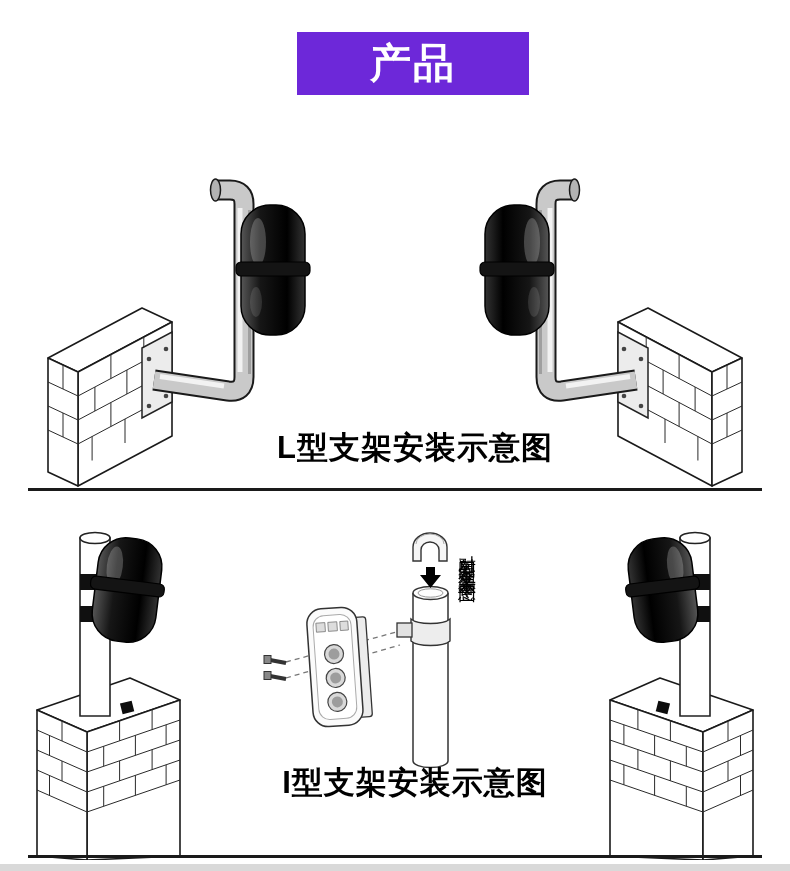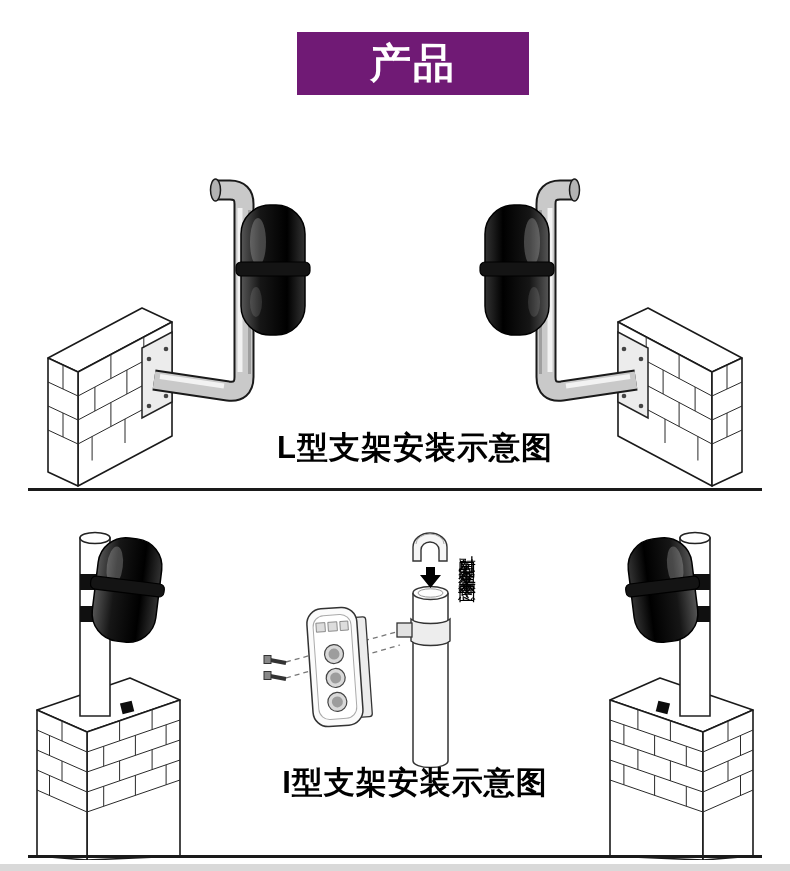--- a/index.html
+++ b/index.html
@@ -1,18 +1,18 @@
 <!DOCTYPE html>
 <html><head>
 <meta charset="utf-8">
 <style>
   html,body{margin:0;padding:0;background:#ffffff;}
   .page{position:relative;width:790px;height:871px;background:#fff;overflow:hidden;
         font-family:"Liberation Sans","DejaVu Sans",sans-serif;}
-  .banner{position:absolute;left:297px;top:32px;width:232px;height:63px;background:#701a75;
+  .banner{position:absolute;left:297px;top:32px;width:232px;height:63px;background:#6d28d9;
           display:flex;align-items:center;justify-content:center;
           font-size:41px;font-weight:700;letter-spacing:2px;line-height:1;}
   .banner .part-white{color:#ffffff;}
   .banner .part-orange{color:#f7941d;}
   .illus{position:absolute;}
   .flip{transform:scaleX(-1);}
   .caption{position:absolute;left:0;width:790px;text-align:center;
            font-size:31px;font-weight:700;color:#000;letter-spacing:1px;padding-left:20px;}
   .caption-l{top:427px;}
   .caption-i{top:762px;}

